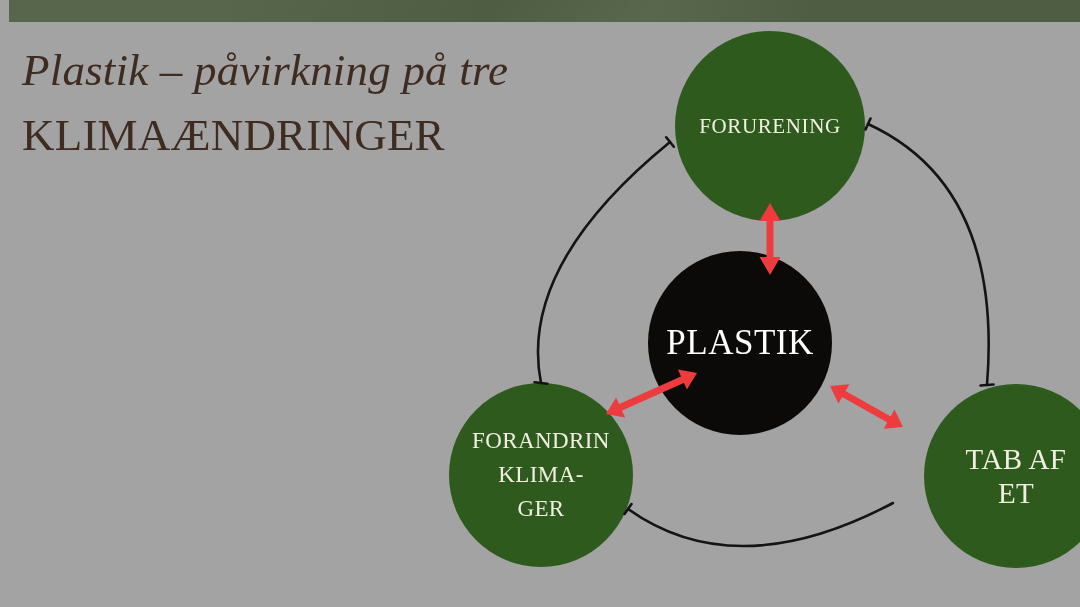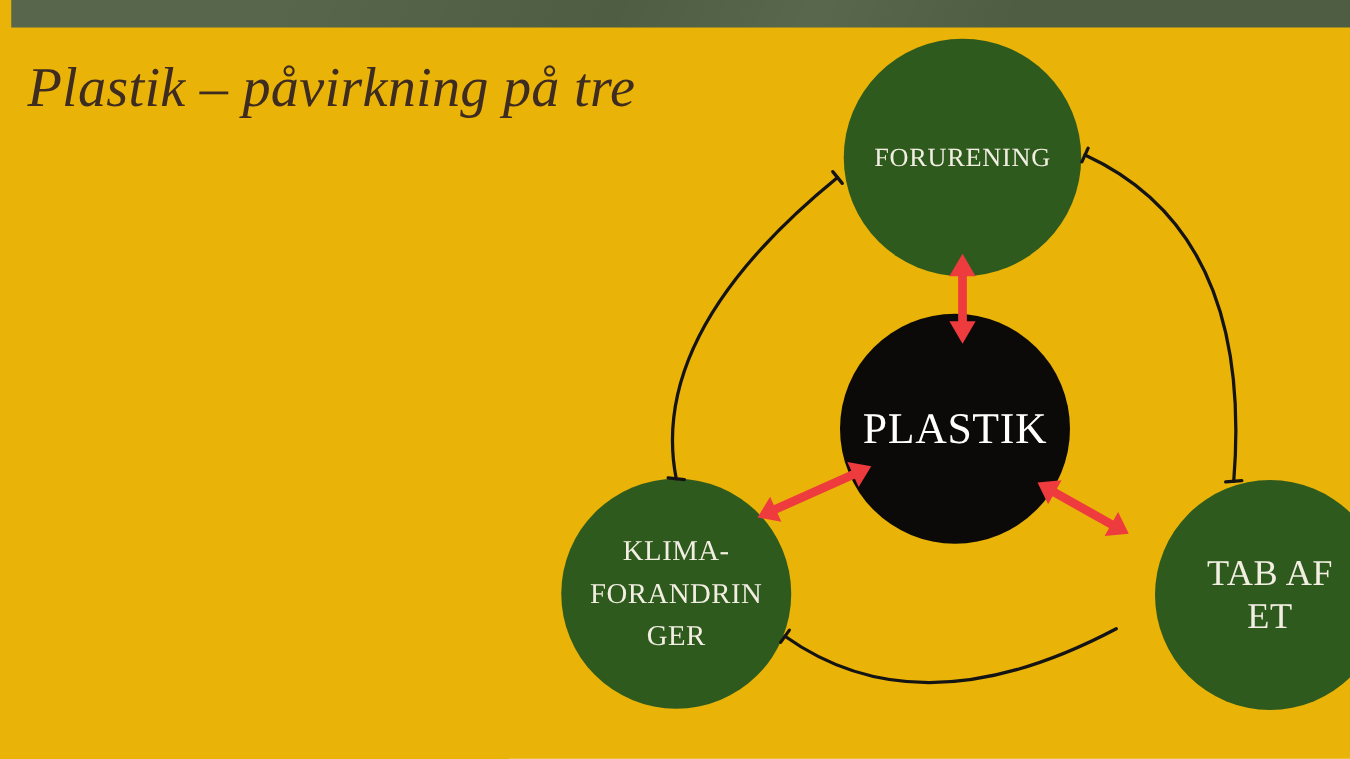--- a/index.html
+++ b/index.html
@@ -1,19 +1,19 @@
 <!DOCTYPE html>
 <html><head>
 <meta charset="utf-8">
 <style>
   html,body { margin:0; padding:0; }
   .slide {
     position:relative;
     width:1080px; height:607px;
-    background:#eab308;
+    background:#a3a3a3;
     overflow:hidden;
     font-family:"Liberation Serif","DejaVu Serif",serif;
   }
   .topbar {
     position:absolute; left:9px; top:0; right:0; height:22px;
     background:#4f5e42;
     background-image:linear-gradient(115deg, rgba(255,255,255,0.05) 20%, rgba(255,255,255,0) 45%, rgba(255,255,255,0.06) 60%, rgba(255,255,255,0) 75%);
   }
   .title {
     position:absolute; left:22px; top:38px;
@@ -29,52 +29,53 @@
     position:absolute; border-radius:50%;
     display:flex; flex-direction:column;
     align-items:center; justify-content:center;
     text-align:center;
     font-family:Liberation Serif, serif;
   }
   .node.green { background:#2f5a1e; color:#f2efe2; }
   .node.black { background:#0c0a08; color:#ffffff; }
 
   .node-top   { left:675px; top:31px;  width:190px; height:190px; font-size:21px; letter-spacing:0.6px; }
-  .node-center{ left:672px; top:251px; width:184px; height:184px; font-size:35px; letter-spacing:0.5px; }
+  .node-center{ left:648px; top:251px; width:184px; height:184px; font-size:35px; letter-spacing:0.5px; }
   .node-bl    { left:449px; top:383px; width:184px; height:184px; font-size:23px; line-height:34px; letter-spacing:0.4px; }
   .node-br    { left:924px; top:384px; width:184px; height:184px; font-size:29px; line-height:34px; letter-spacing:0.4px; }
   .node .nline { display:block; }
 
   svg.overlay {
     position:absolute; left:0; top:0; width:1080px; height:607px;
     pointer-events:none;
   }
 </style>
 </head>
 <body>
 
 <div class="slide">
 
   <div class="topbar"></div>
 
   <div class="title">
     <span class="tline italic">Plastik – påvirkning på tre</span>
+    <span class="tline">KLIMAÆNDRINGER</span>
   </div>
 
   <div class="node green node-top">
     <span class="nline">FORURENING</span>
   </div>
 
   <div class="node black node-center">
     <span class="nline">PLASTIK</span>
   </div>
 
   <div class="node green node-bl">
+    <span class="nline">FORANDRIN</span>
     <span class="nline">KLIMA-</span>
-    <span class="nline">FORANDRIN</span>
     <span class="nline">GER</span>
   </div>
 
   <div class="node green node-br">
     <span class="nline">TAB AF</span>
     <span class="nline">ET</span>
   </div>
 
   <svg class="overlay" viewBox="0 0 1080 607">
 

